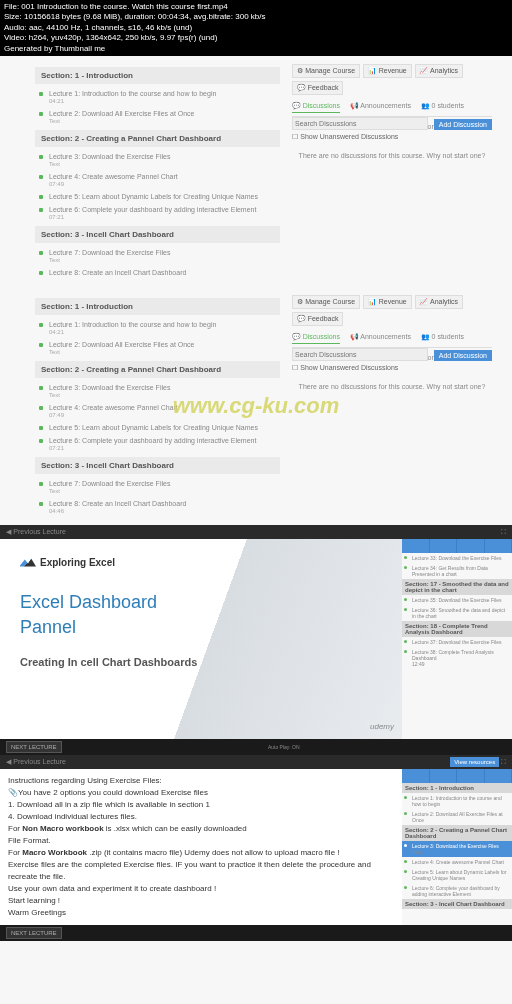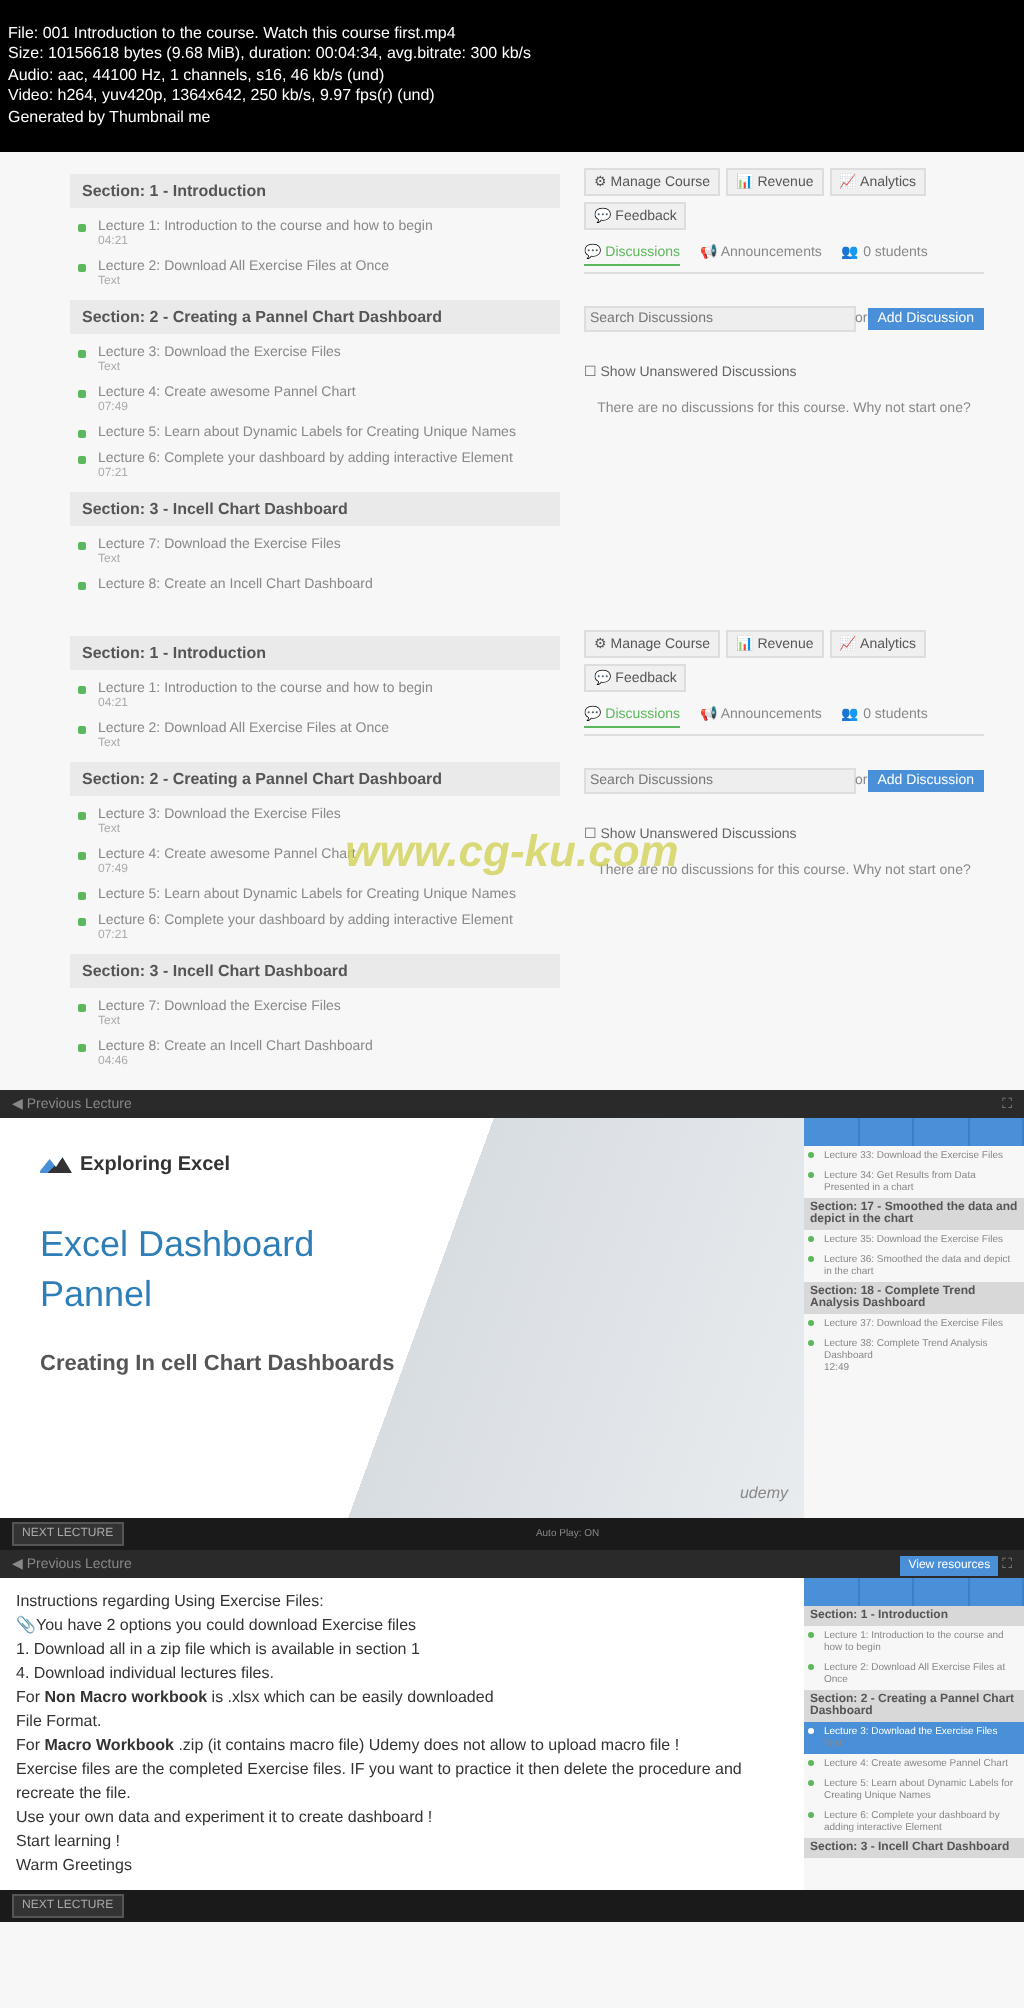--- a/index.html
+++ b/index.html
@@ -1,29 +1,29 @@
 <!DOCTYPE html>
 <html><head>
 <meta charset="utf-8">
 <style>
 *{margin:0;padding:0;box-sizing:border-box;font-family:Arial,sans-serif}
 body{width:512px;background:#f7f7f7;font-size:9px;color:#333}
-.black-header{background:#000;color:#fff;padding:12px 4px;font-size:8px;line-height:1.3}
+.black-header{background:#000;color:#fff;padding:2px 4px;font-size:8px;line-height:1.3}
 .panel{background:#f7f7f7;padding:8px 20px 8px 35px;position:relative}
 .section-hdr{background:#eaeaea;padding:4px 6px;font-size:8px;color:#555;font-weight:bold;margin:3px 0}
 .lecture{padding:3px 6px 3px 14px;font-size:7px;color:#888;position:relative}
 .lecture::before{content:'';position:absolute;left:4px;top:5px;width:4px;height:4px;background:#5cb85c;border-radius:1px}
 .lecture .dur{color:#aaa;font-size:6px}
 .rightcol{position:absolute;right:20px;top:8px;width:200px}
 .btnrow{display:flex;gap:3px;flex-wrap:wrap;margin-bottom:4px}
 .btn{background:#f0f0f0;border:1px solid #ddd;padding:2px 4px;font-size:7px;color:#555}
 .tabs{display:flex;gap:10px;border-bottom:1px solid #ddd;padding:3px 0;font-size:7px}
 .tab{color:#888}
 .tab.active{color:#5cb85c;border-bottom:1px solid #5cb85c;padding-bottom:2px}
-.searchrow{display:flex;gap:0;margin:16px 0;align-items:center}
+.searchrow{display:flex;gap:0;margin:0 0;align-items:flex-end}
 .searchrow input{flex:1;font-size:7px;padding:2px;background:#eee;border:1px solid #ddd}
 .searchrow .or{font-size:7px;color:#888}
 .addbtn{background:#4a90d9;color:#fff;padding:2px 5px;font-size:7px;border:none}
 .chk{font-size:7px;color:#666;margin:3px 0}
 .nodis{font-size:7px;color:#888;text-align:center;padding:8px 0}
 .leftcol{width:245px}
 .watermark{position:absolute;left:50%;top:50%;transform:translate(-50%,-50%);font-size:22px;color:#d4d462;font-style:italic;font-weight:bold;opacity:0.85;z-index:5;pointer-events:none}
 .darkbar{background:#2a2a2a;height:14px;display:flex;align-items:center;padding:0 6px;color:#888;font-size:7px;justify-content:space-between}
 .darkbar .prev{color:#888}
 .video-area{display:flex;background:#bef264}

